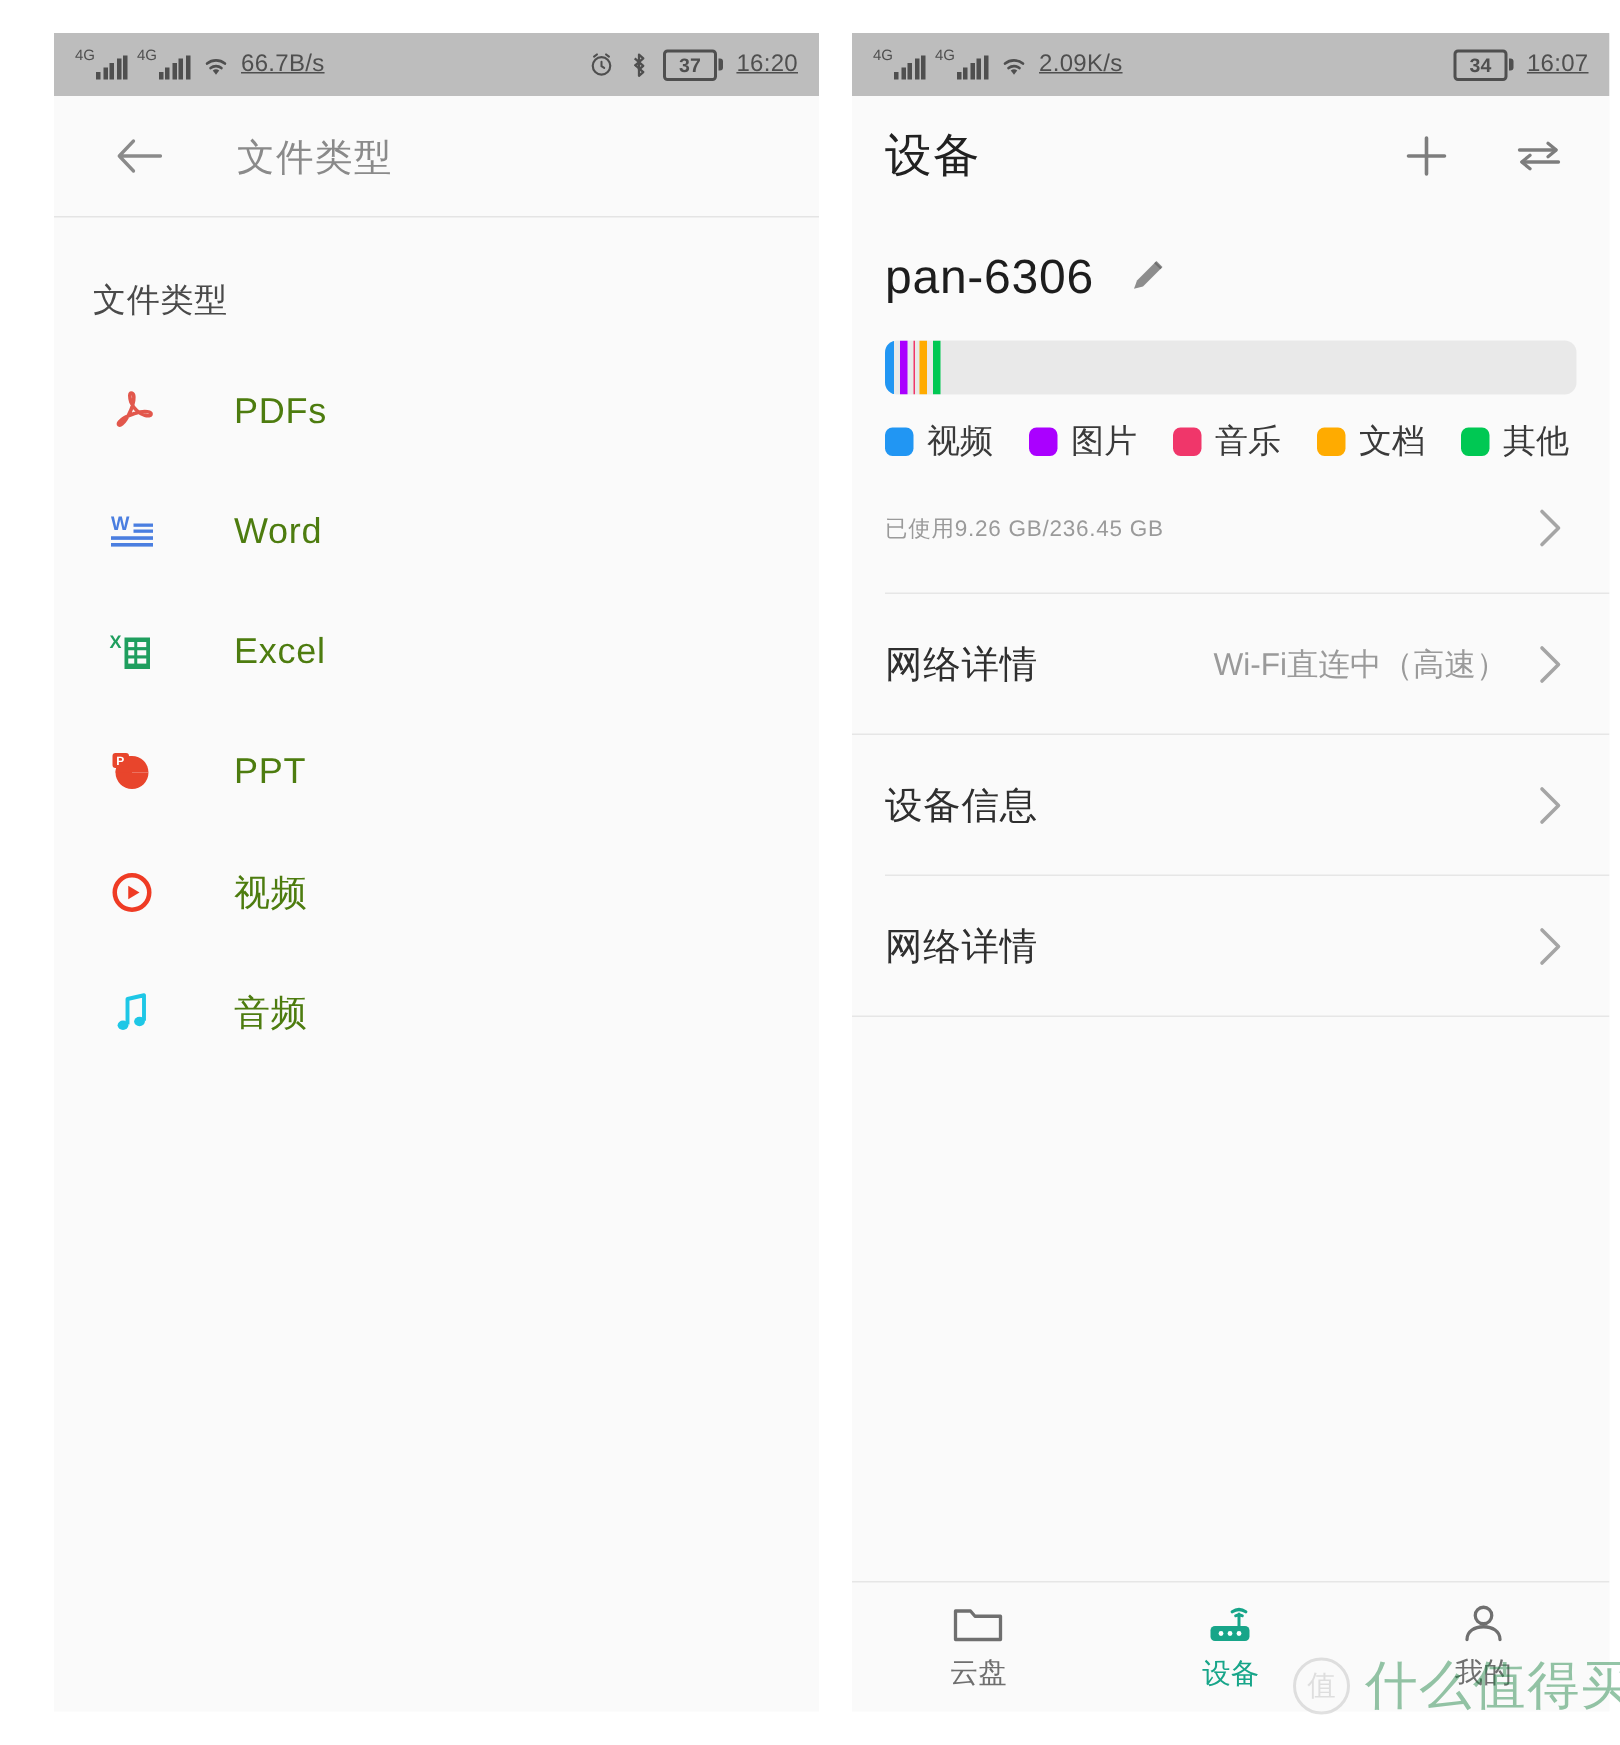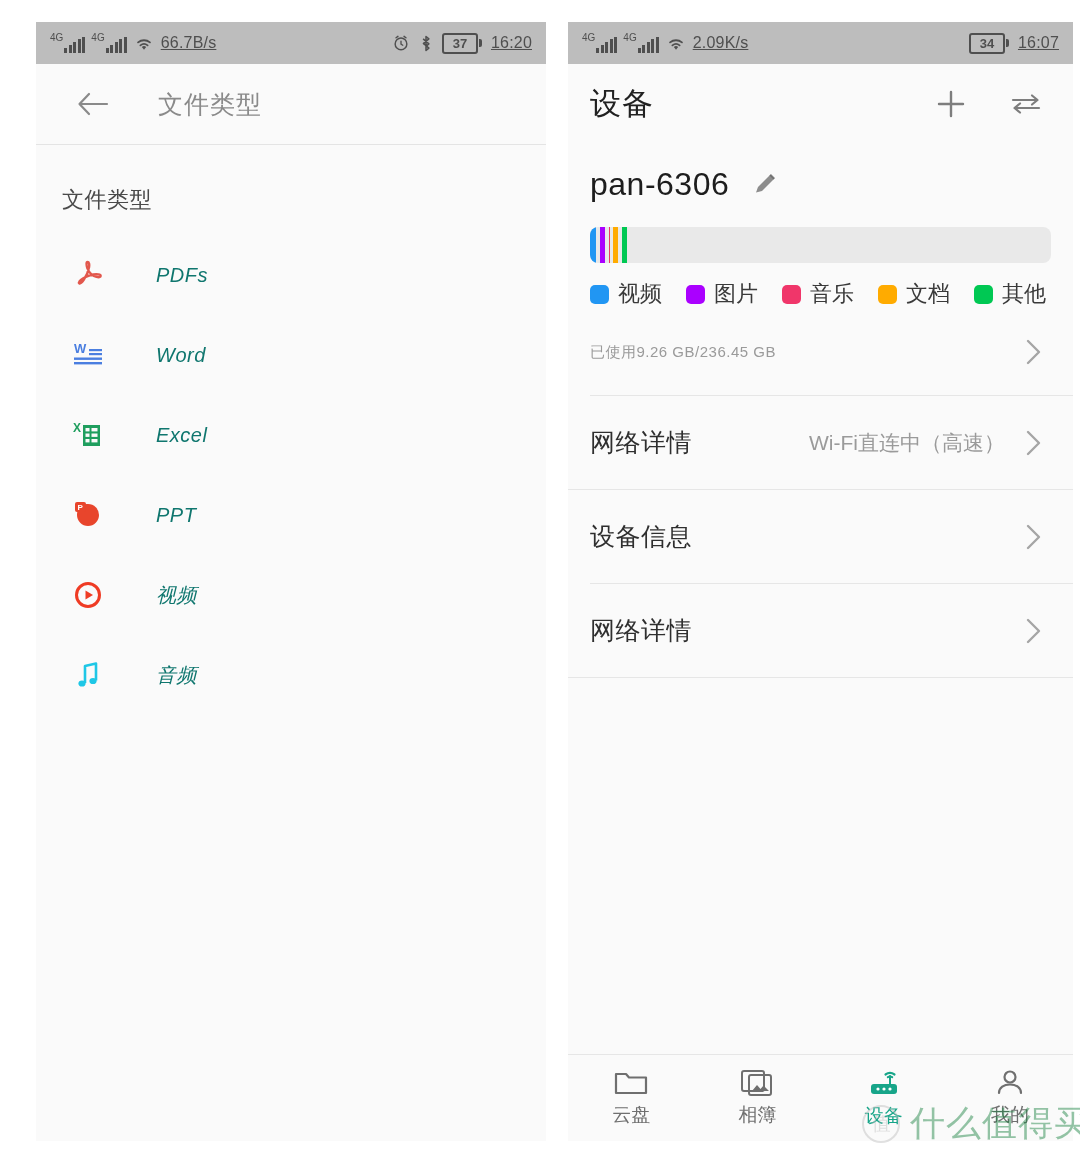--- a/index.html
+++ b/index.html
@@ -105,24 +105,23 @@
     box-sizing: border-box;
   }
   .ft-ico {
     width: 44px;
     display: flex;
     align-items: center;
     justify-content: center;
   }
   .ft-label {
     margin-left: 46px;
-    font-size: 20px;
-    color: #0f766e;
+    font-size: 24px;
+    color: #4d7c0f;
     letter-spacing: .5px;
-    font-style: italic;
   }
 
   
   .r-header {
     height: 80px;
     display: flex;
     align-items: center;
     padding: 0 30px 0 22px;
     box-sizing: border-box;
     background: #fafafa;
@@ -517,30 +516,20 @@
 
     <div class="bottom-nav">
       <div class="nav-item">
         <span style="display:inline-flex;">
           <svg width="36" height="30" viewBox="0 0 36 30">
             <path d="M3 25V6h10l3 3.5h17V25z" fill="none" stroke="#6f6f6f" stroke-width="2.2" stroke-linejoin="round"></path>
           </svg>
         </span>
         <span class="nav-label">云盘</span>
       </div>
-      <div class="nav-item">
-        <span style="display:inline-flex;">
-          <svg width="34" height="30" viewBox="0 0 34 30">
-            <rect x="2" y="3" width="22" height="20" rx="2" fill="none" stroke="#6f6f6f" stroke-width="2"></rect>
-            <rect x="9" y="7" width="22" height="20" rx="2" fill="none" stroke="#6f6f6f" stroke-width="2"></rect>
-            <path d="M12 23l5-6 3.5 4 3-3.5 5.5 5.5z" fill="#6f6f6f"></path>
-          </svg>
-        </span>
-        <span class="nav-label">相簿</span>
-      </div>
       <div class="nav-item active">
         <span style="display:inline-flex;">
           <svg width="38" height="32" viewBox="0 0 38 32">
             <rect x="6" y="17" width="26" height="10" rx="3" fill="#17a589"></rect>
             <circle cx="13" cy="22" r="1.6" fill="#ffffff"></circle>
             <circle cx="19" cy="22" r="1.6" fill="#ffffff"></circle>
             <circle cx="25" cy="22" r="1.6" fill="#ffffff"></circle>
             <path d="M25 17V9" stroke="#17a589" stroke-width="2" stroke-linecap="round"></path>
             <path d="M20.5 7.5a8 8 0 019 0" stroke="#17a589" stroke-width="2.2" fill="none" stroke-linecap="round"></path>
             <path d="M22.8 10.2a4.6 4.6 0 014.4 0" stroke="#17a589" stroke-width="2" fill="none" stroke-linecap="round"></path>

